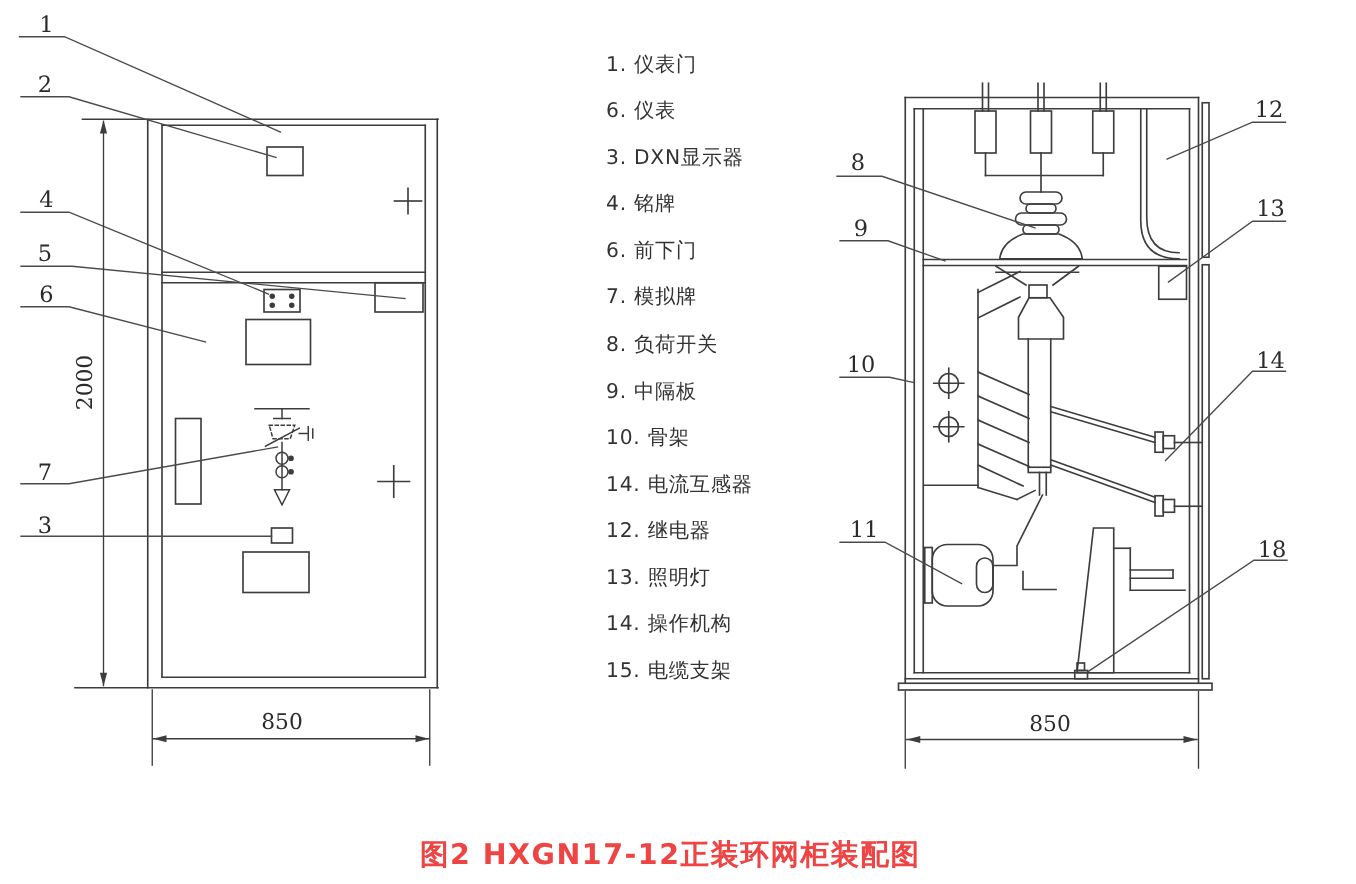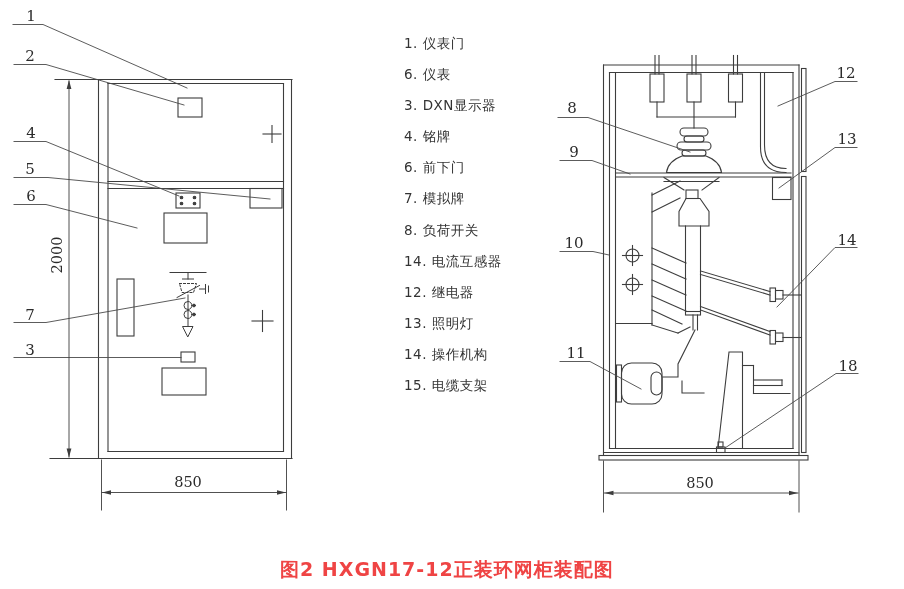--- a/index.html
+++ b/index.html
@@ -273,20 +273,22 @@
 <div class="dimtext" style="left:680px;top:475px;width:40px">850</div>
 
 <div id="legend">
   <div>1. 仪表门</div>
   <div>6. 仪表</div>
   <div>3. DXN显示器</div>
   <div>4. 铭牌</div>
   <div>6. 前下门</div>
   <div>7. 模拟牌</div>
   <div>8. 负荷开关</div>
+  <div>9. 中隔板</div>
+  <div>10. 骨架</div>
   <div>14. 电流互感器</div>
   <div>12. 继电器</div>
   <div>13. 照明灯</div>
   <div>14. 操作机构</div>
   <div>15. 电缆支架</div>
 </div>
 
 <div id="caption">图2 HXGN17-12正装环网柜装配图</div>
 
 </div>

